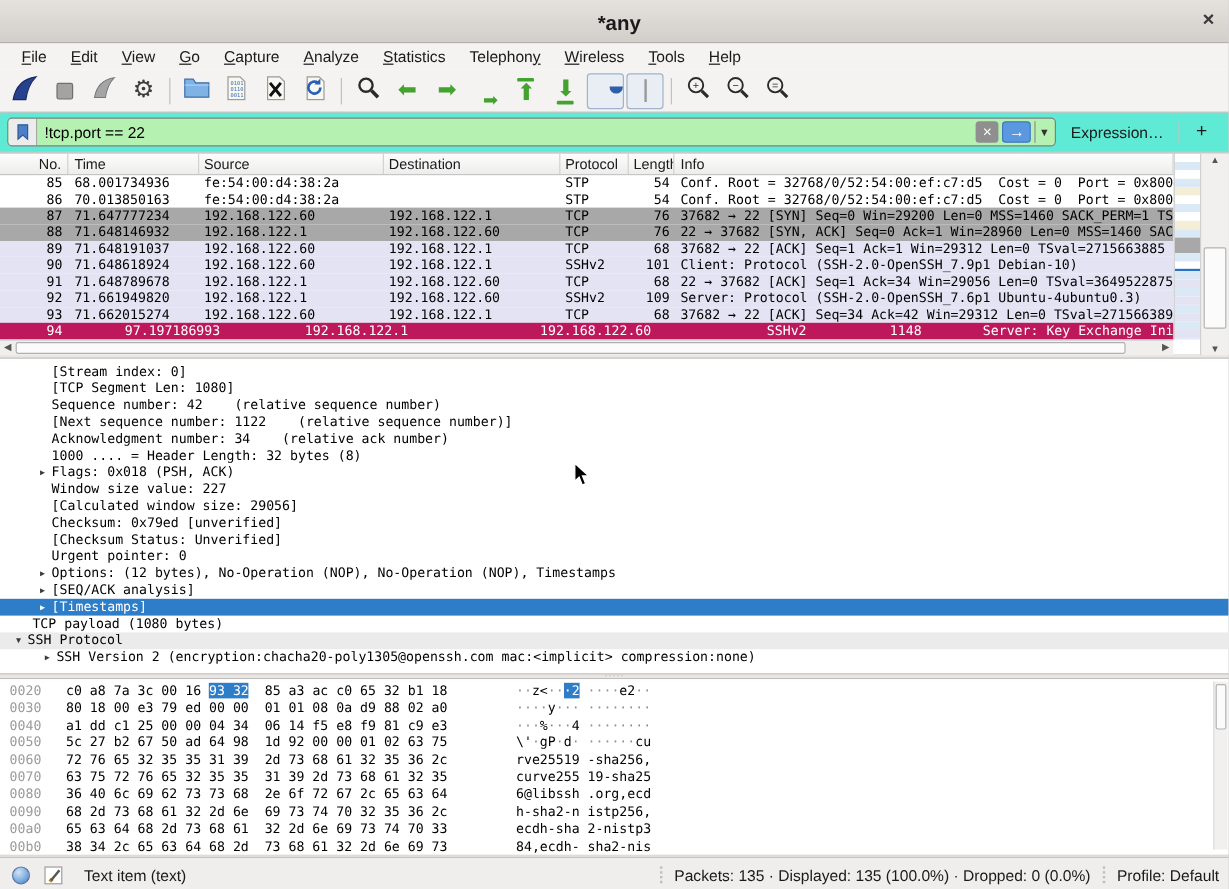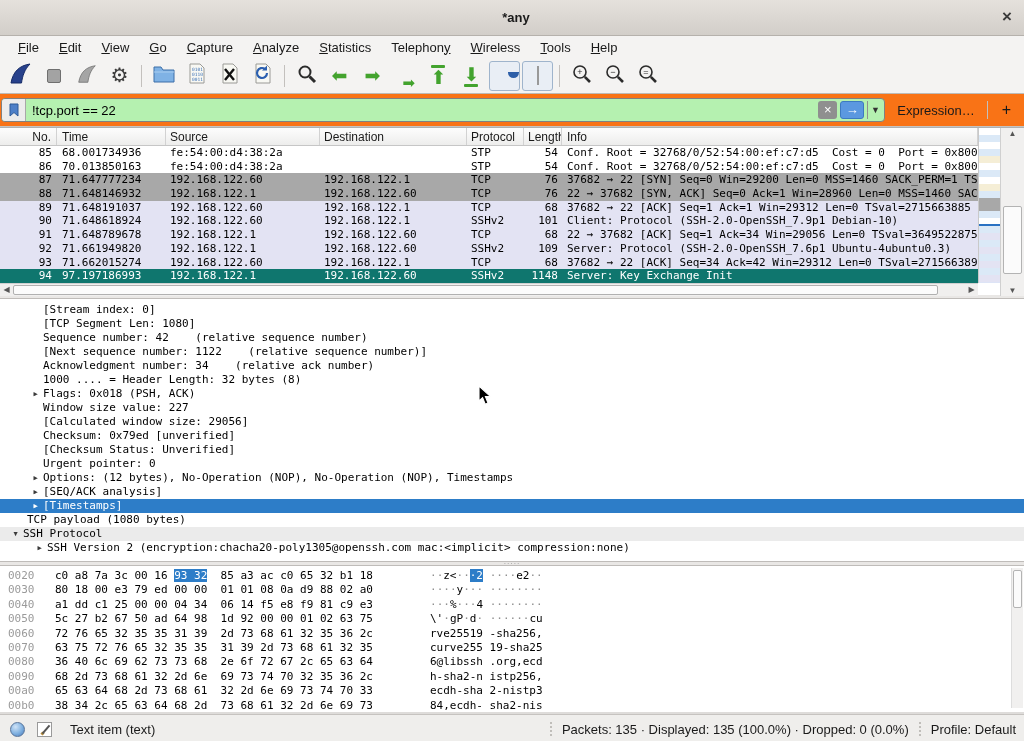--- a/index.html
+++ b/index.html
@@ -1,20 +1,20 @@
 <!DOCTYPE html>
 <html><head>
 <meta charset="utf-8">
 <style>
   html,body{margin:0;padding:0;background:#888;}
   *{box-sizing:border-box;}
   .window{width:1024px;height:741px;background:#fff;font-family:"Liberation Sans",sans-serif;display:flex;flex-direction:column;overflow:hidden;position:relative;}
   
   .titlebar{height:36px;background:linear-gradient(#e5e1dc,#d2cec9);border-bottom:1px solid #b5b1ac;position:relative;flex:none;}
-  .title{position:absolute;left:8px;right:0;top:10px;text-align:center;font-weight:bold;font-size:13px;color:#1a1a1a;}
+  .title{position:absolute;left:8px;right:0;top:10px;text-align:center;font-weight:bold;font-size:17px;color:#1a1a1a;}
   .wclose{position:absolute;right:12px;top:7px;font-size:17px;font-weight:bold;color:#3a3a3a;cursor:default;}
   
   .menubar{height:22px;background:#f4f3f2;flex:none;display:flex;align-items:center;padding-left:8px;font-size:13px;color:#1a1a1a;}
   .mi{padding:2px 10px;}
   
   .toolbar{height:36px;background:#f4f3f2;border-bottom:1px solid #bdbab7;flex:none;display:flex;align-items:center;padding-left:4px;}
   .tbtn{width:31px;height:30px;display:flex;align-items:center;justify-content:center;margin:0 1px;position:relative;}
   .tbtn.pressed{border:1px solid #9fb4cc;border-radius:3px;background:#e9eef5;}
   .tsep{width:1px;height:22px;background:#c3c0bd;margin:0 5px;display:inline-block;}
   .garr{color:#43a32e;font-size:19px;line-height:1;}
@@ -23,21 +23,21 @@
   .goto{position:relative;width:20px;height:15px;}
   .glines{position:absolute;inset:0;background:repeating-linear-gradient(#555 0 2px,rgba(0,0,0,0) 2px 4px);}
   .ga{position:absolute;left:-3px;top:-2px;color:#43a32e;font-size:15px;}
   .vbar{display:flex;flex-direction:column;align-items:center;line-height:1;}
   .vbar i{display:block;width:14px;height:3px;background:#43a32e;border-radius:1px;font-style:normal;}
   .asc{position:relative;width:18px;height:13px;background:repeating-linear-gradient(#4a4a4a 0 2px,rgba(0,0,0,0) 2px 5px);}
   .asc::after{content:'';position:absolute;left:3px;bottom:-2px;width:11px;height:6px;background:#2e5fa8;border-radius:0 0 11px 11px;}
   .clz{width:18px;height:14px;background:linear-gradient(#2f9e2f 0 2px,#fff 2px 3px,#cc3333 3px 5px,#fff 5px 6px,#3366cc 6px 8px,#fff 8px 9px,#ccaa33 9px 11px,#fff 11px 12px,#2f9e2f 12px 14px);border:1px solid #999;}
   .rsz{width:18px;height:15px;background:repeating-linear-gradient(90deg,#555 0 1px,rgba(0,0,0,0) 1px 6px),repeating-linear-gradient(#888 0 1px,rgba(0,0,0,0) 1px 3px);}
   
-  .filterbar{height:33px;background:#f97316;border-bottom:1px solid #c6c3c0;flex:none;display:flex;align-items:center;padding:0 1px;}
+  .filterbar{height:33px;background:#5eead4;border-bottom:1px solid #c6c3c0;flex:none;display:flex;align-items:center;padding:0 6px;}
   .finput{flex:1;height:24px;border:1px solid #808080;border-radius:4px;background:#b5f1b0;display:flex;align-items:center;overflow:hidden;}
   .fbk{width:24px;height:100%;background:#ececec;border-right:1px solid #a8a8a8;display:flex;align-items:center;justify-content:center;flex:none;}
   .ftext{flex:1;font-size:13px;padding-left:6px;color:#000;white-space:nowrap;overflow:hidden;}
   .fclear{width:19px;height:18px;background:#8f8f8f;border-radius:3px;color:#fff;font-size:13px;line-height:18px;text-align:center;margin-right:3px;flex:none;}
   .fapply{width:24px;height:18px;background:#5b98e0;border:1px solid #3d7ac0;border-radius:3px;color:#fff;font-size:13px;line-height:16px;text-align:center;margin-right:3px;flex:none;font-weight:bold;}
   .fcaret{width:15px;height:18px;border-left:1px solid #8f8f8f;color:#333;font-size:9px;line-height:18px;text-align:center;margin-right:2px;flex:none;}
   .fexpr{font-size:13px;color:#1a1a1a;padding:0 12px;}
   .fsep{width:1px;height:18px;background:#c3c0bd;}
   .fplus{font-size:16px;color:#1a1a1a;padding:0 12px 0 14px;}
   
@@ -49,21 +49,21 @@
   .pc{overflow:hidden;white-space:pre;flex:none;}
   .c-no{width:57px;text-align:right;padding-right:5px;}
   .c-time{width:109px;padding-left:5px;}
   .c-src{width:154px;padding-left:4px;}
   .c-dst{width:147px;padding-left:4px;}
   .c-proto{width:57px;padding-left:4px;}
   .c-len{width:38px;text-align:right;padding-right:4px;}
   .c-info{flex:1 1 auto;padding-left:5px;}
   .bg-gray{background:#a8a8a8;}
   .bg-lav{background:#e3e3f3;}
-  .bg-sel{background:#0f766e;color:#fff;}
+  .bg-sel{background:#be185d;color:#fff;gap:42px;}
   .hscroll{position:absolute;left:0;bottom:0;width:978px;height:13px;background:#f0efee;border-top:1px solid #d0d0d0;}
   .sarr{position:absolute;top:0;width:13px;height:12px;color:#555;font-size:8px;line-height:12px;text-align:center;}
   .hthumb{position:absolute;left:13px;top:1px;height:10px;width:925px;background:#fbfbfb;border:1px solid #b0b0b0;border-radius:2px;}
   .pl-minimap{position:absolute;left:978px;top:0;width:22px;height:155px;border-left:1px solid #c9c9c9;overflow:hidden;}
   .pl-vsb{position:absolute;left:1000px;top:0;width:24px;height:168px;background:#f1f0ef;border-left:1px solid #d0d0d0;}
   .vup{position:absolute;top:1px;left:0;right:0;text-align:center;font-size:8px;color:#555;}
   .vdn{position:absolute;bottom:1px;left:0;right:0;text-align:center;font-size:8px;color:#555;}
   .vthumb{position:absolute;left:2px;right:2px;top:78px;height:68px;background:#fbfbfb;border:1px solid #b3b3b3;border-radius:2px;}
   
   .split1{height:4px;background:#e9e7e5;border-bottom:1px solid #bfbcb9;flex:none;}

